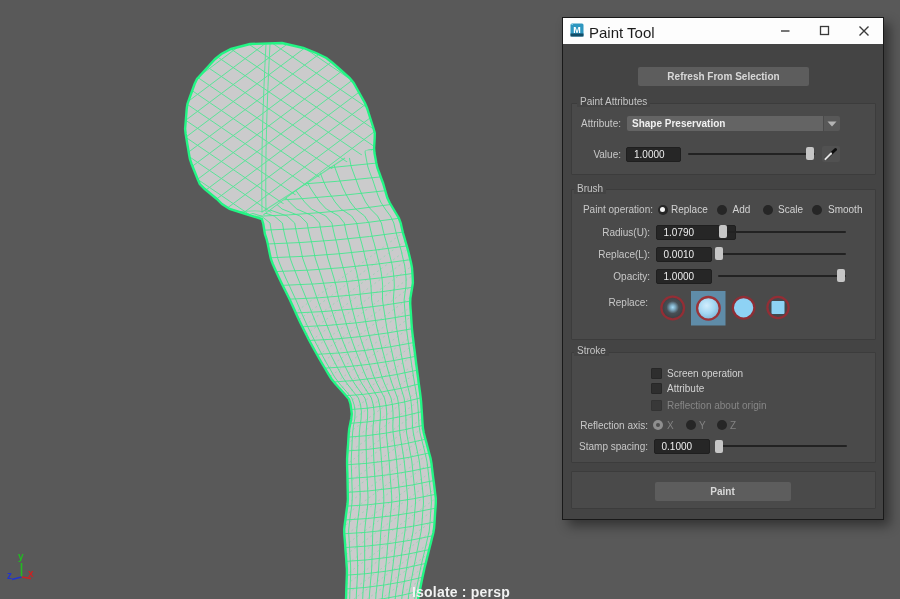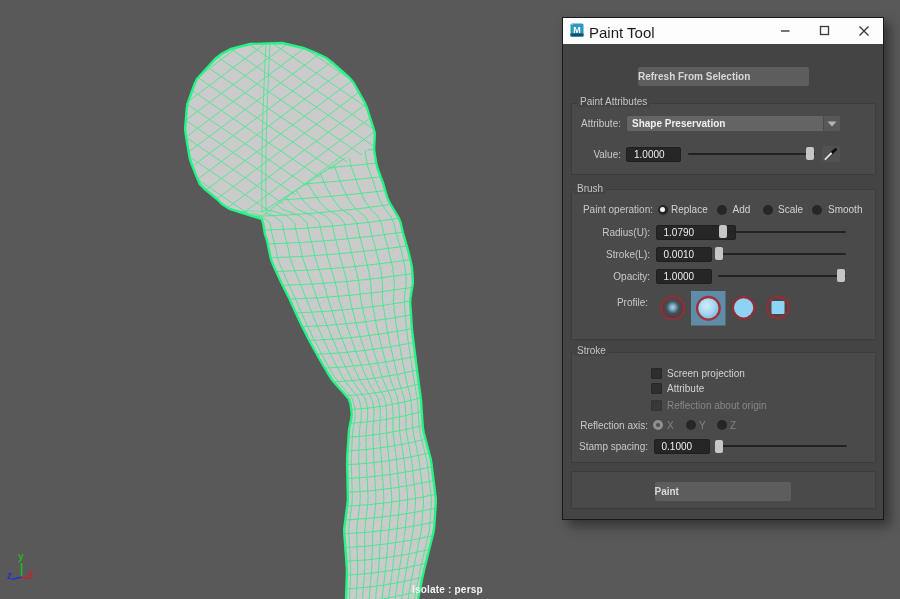--- a/index.html
+++ b/index.html
@@ -8,21 +8,21 @@
 .rlbl { position:absolute; font-size:10px; color:#c8c8c8; white-space:nowrap; text-align:right; }
 .field { position:absolute; background:#262626; border-radius:2px; color:#eeeeee; font-size:10px;
          line-height:14px; padding-left:7px; border:1px solid #1f1f1f; }
 .track { position:absolute; height:2px; background:#222222; border-radius:1px; }
 .handle { position:absolute; width:8px; height:13px; background:#c6c6c6; border-radius:2px; }
 .radio { position:absolute; width:10px; height:10px; border-radius:50%; background:#262626; }
 .cb { position:absolute; width:11px; height:11px; background:#2e2e2e; border:1px solid #272727; border-radius:1px; }
 .grp { position:absolute; left:571px; width:305px; background:#4a4a4a; border:1px solid #3c3c3c; border-radius:1px; }
 .gt { position:absolute; font-size:10px; color:#c4c4c4; background:#444444; padding:0 3px; white-space:nowrap; }
 .btn { position:absolute; background:#5d5d5d; border-radius:2px; color:#d8d8d8; font-size:10px;
-       font-weight:bold; }
+       font-weight:bold; text-align:center; }
 </style></head>
 <body>
 <svg width="900" height="599" viewBox="0 0 900 599" style="position:absolute;left:0;top:0">
 <defs>
 <clipPath id="meshclip">
         <path d="M282.0,43.0 L303.3,48.0 L316.1,53.0 L326.4,58.0 L332.7,63.0 L338.4,68.0 L344.0,73.0 L349.7,78.0 L353.7,83.0 L356.5,88.0 L359.3,93.0 L362.1,98.0 L364.9,103.0 L367.0,108.0 L368.6,113.0 L370.2,118.0 L371.8,123.0 L373.4,128.0 L374.8,133.0 L374.7,138.0 L374.4,143.0 L374.1,148.0 L374.5,153.0 L375.4,158.0 L376.3,163.0 L377.4,168.0 L379.3,173.0 L381.1,178.0 L383.0,183.0 L384.5,188.0 L385.9,193.0 L387.4,198.0 L389.8,203.0 L392.8,208.0 L395.8,213.0 L398.8,218.0 L400.7,223.0 L401.8,228.0 L403.0,233.0 L404.5,238.0 L405.9,243.0 L407.4,248.0 L408.7,253.0 L409.9,258.0 L411.1,263.0 L412.0,268.0 L412.4,273.0 L412.7,278.0 L412.9,283.0 L412.1,288.0 L411.2,293.0 L410.4,298.0 L410.2,303.0 L410.5,308.0 L410.9,313.0 L411.2,318.0 L411.5,323.0 L411.9,328.0 L412.4,333.0 L413.0,338.0 L413.6,343.0 L414.2,348.0 L414.9,353.0 L415.5,358.0 L416.1,363.0 L416.8,368.0 L417.4,373.0 L418.1,378.0 L418.7,383.0 L419.4,388.0 L420.1,393.0 L420.7,398.0 L421.2,403.0 L421.5,408.0 L421.9,413.0 L422.2,418.0 L422.5,423.0 L422.9,428.0 L423.8,433.0 L425.1,438.0 L426.5,443.0 L427.8,448.0 L429.1,453.0 L430.5,458.0 L431.4,463.0 L432.0,468.0 L432.6,473.0 L433.2,478.0 L433.9,483.0 L434.5,488.0 L435.1,493.0 L435.8,498.0 L435.8,503.0 L435.5,508.0 L435.1,513.0 L434.8,518.0 L434.5,523.0 L434.1,528.0 L433.3,533.0 L432.0,538.0 L430.8,543.0 L429.5,548.0 L428.3,553.0 L427.0,558.0 L425.8,563.0 L424.5,568.0 L423.4,573.0 L422.3,578.0 L421.3,583.0 L420.3,588.0 L419.2,593.0 L418.2,598.0 L418.1,601 L346.0,601 L346.0,599.0 L346.2,594.0 L346.3,589.0 L346.5,584.0 L346.7,579.0 L346.9,574.0 L346.9,569.0 L346.5,564.0 L346.2,559.0 L345.8,554.0 L345.4,549.0 L345.1,544.0 L344.7,539.0 L344.3,534.0 L344.2,529.0 L344.8,524.0 L345.5,519.0 L346.1,514.0 L346.8,509.0 L347.5,504.0 L347.9,499.0 L347.8,494.0 L347.7,489.0 L347.6,484.0 L347.5,479.0 L347.4,474.0 L347.2,469.0 L347.1,464.0 L347.1,459.0 L347.4,454.0 L347.7,449.0 L348.1,444.0 L348.4,439.0 L348.7,434.0 L349.2,429.0 L350.2,424.0 L351.2,419.0 L351.8,414.0 L351.2,409.0 L350.5,404.0 L348.9,399.0 L344.6,394.0 L340.1,389.0 L335.6,384.0 L331.5,379.0 L328.4,374.0 L325.4,369.0 L322.4,364.0 L319.5,359.0 L316.7,354.0 L313.9,349.0 L311.2,344.0 L308.5,339.0 L306.0,334.0 L303.5,329.0 L301.0,324.0 L298.6,319.0 L296.3,314.0 L294.1,309.0 L291.8,304.0 L289.5,299.0 L287.0,294.0 L284.5,289.0 L282.0,284.0 L279.6,279.0 L277.3,274.0 L275.0,269.0 L272.8,264.0 L270.9,259.0 L269.8,254.0 L268.8,249.0 L267.8,244.0 L266.6,239.0 L264.9,234.0 L264.1,229.0 L263.3,224.0 L261.8,219.0 L245.8,214.0 L229.6,209.0 L222.0,204.0 L216.8,199.0 L210.8,194.0 L204.8,189.0 L199.8,184.0 L197.6,179.0 L195.6,174.0 L193.6,169.0 L191.6,164.0 L189.9,159.0 L189.0,154.0 L188.2,149.0 L187.3,144.0 L186.5,139.0 L185.7,134.0 L185.1,129.0 L185.5,124.0 L185.9,119.0 L186.3,114.0 L186.7,109.0 L187.4,104.0 L189.2,99.0 L191.0,94.0 L192.8,89.0 L194.6,84.0 L197.0,79.0 L201.5,74.0 L206.0,69.0 L210.5,64.0 L215.2,59.0 L221.3,54.0 L231.0,49.0 L250.0,44.0 Z"></path>
       </clipPath>
 <clipPath id="topclip">
         <path d="M150,38 L480,38 L480,100 L330,170 L268,215 L150,215 Z"></path>
       </clipPath>
@@ -226,21 +226,21 @@
 <path d="M150,640.0 L480,392.5"></path>
 <path d="M150,657.0 L480,409.5"></path>
 <path d="M150,674.0 L480,426.5"></path>
 <path d="M266,44 C263,100 261,160 262,212"></path>
 <path d="M270,44 C267,100 265,160 266,212"></path>
 </g>
 <path d="M217,214 Q260,209 262,212 Q300,188 345,158" stroke="#3fe98c" stroke-width="1.1" fill="none" opacity="0.7"></path>
 </g>
 <path d="M282.0,43.0 L303.3,48.0 L316.1,53.0 L326.4,58.0 L332.7,63.0 L338.4,68.0 L344.0,73.0 L349.7,78.0 L353.7,83.0 L356.5,88.0 L359.3,93.0 L362.1,98.0 L364.9,103.0 L367.0,108.0 L368.6,113.0 L370.2,118.0 L371.8,123.0 L373.4,128.0 L374.8,133.0 L374.7,138.0 L374.4,143.0 L374.1,148.0 L374.5,153.0 L375.4,158.0 L376.3,163.0 L377.4,168.0 L379.3,173.0 L381.1,178.0 L383.0,183.0 L384.5,188.0 L385.9,193.0 L387.4,198.0 L389.8,203.0 L392.8,208.0 L395.8,213.0 L398.8,218.0 L400.7,223.0 L401.8,228.0 L403.0,233.0 L404.5,238.0 L405.9,243.0 L407.4,248.0 L408.7,253.0 L409.9,258.0 L411.1,263.0 L412.0,268.0 L412.4,273.0 L412.7,278.0 L412.9,283.0 L412.1,288.0 L411.2,293.0 L410.4,298.0 L410.2,303.0 L410.5,308.0 L410.9,313.0 L411.2,318.0 L411.5,323.0 L411.9,328.0 L412.4,333.0 L413.0,338.0 L413.6,343.0 L414.2,348.0 L414.9,353.0 L415.5,358.0 L416.1,363.0 L416.8,368.0 L417.4,373.0 L418.1,378.0 L418.7,383.0 L419.4,388.0 L420.1,393.0 L420.7,398.0 L421.2,403.0 L421.5,408.0 L421.9,413.0 L422.2,418.0 L422.5,423.0 L422.9,428.0 L423.8,433.0 L425.1,438.0 L426.5,443.0 L427.8,448.0 L429.1,453.0 L430.5,458.0 L431.4,463.0 L432.0,468.0 L432.6,473.0 L433.2,478.0 L433.9,483.0 L434.5,488.0 L435.1,493.0 L435.8,498.0 L435.8,503.0 L435.5,508.0 L435.1,513.0 L434.8,518.0 L434.5,523.0 L434.1,528.0 L433.3,533.0 L432.0,538.0 L430.8,543.0 L429.5,548.0 L428.3,553.0 L427.0,558.0 L425.8,563.0 L424.5,568.0 L423.4,573.0 L422.3,578.0 L421.3,583.0 L420.3,588.0 L419.2,593.0 L418.2,598.0 L418.1,601 L346.0,601 L346.0,599.0 L346.2,594.0 L346.3,589.0 L346.5,584.0 L346.7,579.0 L346.9,574.0 L346.9,569.0 L346.5,564.0 L346.2,559.0 L345.8,554.0 L345.4,549.0 L345.1,544.0 L344.7,539.0 L344.3,534.0 L344.2,529.0 L344.8,524.0 L345.5,519.0 L346.1,514.0 L346.8,509.0 L347.5,504.0 L347.9,499.0 L347.8,494.0 L347.7,489.0 L347.6,484.0 L347.5,479.0 L347.4,474.0 L347.2,469.0 L347.1,464.0 L347.1,459.0 L347.4,454.0 L347.7,449.0 L348.1,444.0 L348.4,439.0 L348.7,434.0 L349.2,429.0 L350.2,424.0 L351.2,419.0 L351.8,414.0 L351.2,409.0 L350.5,404.0 L348.9,399.0 L344.6,394.0 L340.1,389.0 L335.6,384.0 L331.5,379.0 L328.4,374.0 L325.4,369.0 L322.4,364.0 L319.5,359.0 L316.7,354.0 L313.9,349.0 L311.2,344.0 L308.5,339.0 L306.0,334.0 L303.5,329.0 L301.0,324.0 L298.6,319.0 L296.3,314.0 L294.1,309.0 L291.8,304.0 L289.5,299.0 L287.0,294.0 L284.5,289.0 L282.0,284.0 L279.6,279.0 L277.3,274.0 L275.0,269.0 L272.8,264.0 L270.9,259.0 L269.8,254.0 L268.8,249.0 L267.8,244.0 L266.6,239.0 L264.9,234.0 L264.1,229.0 L263.3,224.0 L261.8,219.0 L245.8,214.0 L229.6,209.0 L222.0,204.0 L216.8,199.0 L210.8,194.0 L204.8,189.0 L199.8,184.0 L197.6,179.0 L195.6,174.0 L193.6,169.0 L191.6,164.0 L189.9,159.0 L189.0,154.0 L188.2,149.0 L187.3,144.0 L186.5,139.0 L185.7,134.0 L185.1,129.0 L185.5,124.0 L185.9,119.0 L186.3,114.0 L186.7,109.0 L187.4,104.0 L189.2,99.0 L191.0,94.0 L192.8,89.0 L194.6,84.0 L197.0,79.0 L201.5,74.0 L206.0,69.0 L210.5,64.0 L215.2,59.0 L221.3,54.0 L231.0,49.0 L250.0,44.0 Z" fill="none" stroke="#22f584" stroke-width="2.4"></path>
 </svg>
-<div class="abs" style="left:412px;top:584px;font-size:10px;font-weight:bold;color:#f2f2f2;letter-spacing:0.2px">Isolate : persp</div>
+<div class="abs" style="left:412px;top:584px;font-size:14px;font-weight:bold;color:#f2f2f2;letter-spacing:0.2px">Isolate : persp</div>
 <svg class="abs" width="46" height="46" style="left:4px;top:548px">
   <line x1="17.5" y1="29" x2="17.5" y2="15" stroke="#22bb22" stroke-width="1.6"></line>
   <text x="14" y="12" font-size="10" font-weight="bold" fill="#22bb22" font-family="Liberation Sans">y</text>
   <line x1="17.5" y1="29" x2="27" y2="30.5" stroke="#cc2222" stroke-width="1.6"></line>
   <text x="24" y="29" font-size="10" font-weight="bold" fill="#cc2222" font-family="Liberation Sans">x</text>
   <line x1="17.5" y1="29" x2="8" y2="31.5" stroke="#2233cc" stroke-width="1.6"></line>
   <text x="3" y="31" font-size="10" font-weight="bold" fill="#2233cc" font-family="Liberation Sans">z</text>
 </svg>
 
 <div class="abs" style="left:562px;top:17px;width:322px;height:503px;background:#444444;border:1px solid #191919;box-shadow:6px 6px 11px rgba(0,0,0,0.42)">
@@ -290,29 +290,29 @@
 <div class="radio" style="left:717px;top:204.5px"></div>
 <div class="lbl" style="left:732.5px;top:204px">Add</div>
 <div class="radio" style="left:763.3px;top:204.5px"></div>
 <div class="lbl" style="left:778px;top:204px">Scale</div>
 <div class="radio" style="left:812.4px;top:204.5px"></div>
 <div class="lbl" style="left:828px;top:204px">Smooth</div>
 <div class="rlbl" style="left:550px;top:226.5px;width:100px">Radius(U):</div>
 <div class="field" style="left:655.5px;top:224.5px;width:80px;height:15px">1.0790</div>
 <div class="track" style="left:718px;top:230.5px;width:128px"></div>
 <div class="handle" style="left:719px;top:225px"></div>
-<div class="rlbl" style="left:550px;top:248.5px;width:100px">Stroke(L):</div>
+<div class="rlbl" style="left:550px;top:248.5px;width:100px">Replace(L):</div>
 <div class="field" style="left:655.5px;top:246.5px;width:56px;height:15px">0.0010</div>
 <div class="track" style="left:718px;top:252.5px;width:128px"></div>
 <div class="handle" style="left:715px;top:247px"></div>
 <div class="rlbl" style="left:550px;top:270.5px;width:100px">Opacity:</div>
 <div class="field" style="left:655.5px;top:268.5px;width:56px;height:15px">1.0000</div>
 <div class="track" style="left:718px;top:274.5px;width:128px"></div>
 <div class="handle" style="left:837px;top:269px"></div>
-<div class="rlbl" style="left:548px;top:296.5px;width:100px">Profile:</div>
+<div class="rlbl" style="left:548px;top:296.5px;width:100px">Replace:</div>
 <svg class="abs" style="left:655px;top:288px" width="140" height="40">
 <defs>
 <radialGradient id="pg1" cx="0.5" cy="0.47" r="0.55">
   <stop offset="0%" stop-color="#a5dcf8"></stop>
         <stop offset="22%" stop-color="#7aa6bd"></stop>
         <stop offset="50%" stop-color="#474f55"></stop>
         <stop offset="100%" stop-color="#3a3c3f"></stop>
 </radialGradient>
 <radialGradient id="pg2" cx="0.42" cy="0.38" r="0.65">
   <stop offset="0%" stop-color="#d2edfd"></stop>
@@ -321,21 +321,21 @@
 </radialGradient>
 </defs>
 <circle cx="17.7" cy="20" r="11.3" fill="url(#pg1)" stroke="#932e35" stroke-width="2.3"></circle>
 <rect x="36" y="3" width="34.5" height="34.5" fill="#5f8ca8"></rect>
 <circle cx="53.4" cy="20.3" r="11.3" fill="url(#pg2)" stroke="#9b3338" stroke-width="2.3"></circle>
 <circle cx="88.6" cy="19.8" r="10.8" fill="#8ed2f4" stroke="#8e2e35" stroke-width="2.3"></circle>
 <circle cx="123" cy="19.5" r="10.6" fill="#45464a" stroke="#932e35" stroke-width="2.3"></circle>
 <rect x="116.5" y="13" width="13" height="13" rx="1" fill="#8ed2f4"></rect>
 </svg>
 <div class="cb" style="left:650.5px;top:367.5px"></div>
-<div class="lbl" style="left:667px;top:367.5px">Screen projection</div>
+<div class="lbl" style="left:667px;top:367.5px">Screen operation</div>
 <div class="cb" style="left:650.5px;top:383.3px"></div>
 <div class="lbl" style="left:667px;top:383.3px">Attribute</div>
 <div class="cb" style="left:650.5px;top:399.5px;background:#383838;border-color:#333333"></div>
 <div class="lbl" style="left:667px;top:399.5px;color:#868686">Reflection about origin</div>
 <div class="rlbl" style="left:548px;top:419.5px;width:100px">Reflection axis:</div>
 <div class="radio" style="left:653.3px;top:419.8px;background:#8f8f8f"></div>
 <div class="abs" style="left:656.3px;top:422.8px;width:4px;height:4px;border-radius:50%;background:#4f4f4f"></div>
 <div class="lbl" style="left:667px;top:420px;color:#828282">X</div>
 <div class="radio" style="left:685.6px;top:419.8px"></div>
 <div class="lbl" style="left:699px;top:420px;color:#828282">Y</div>

